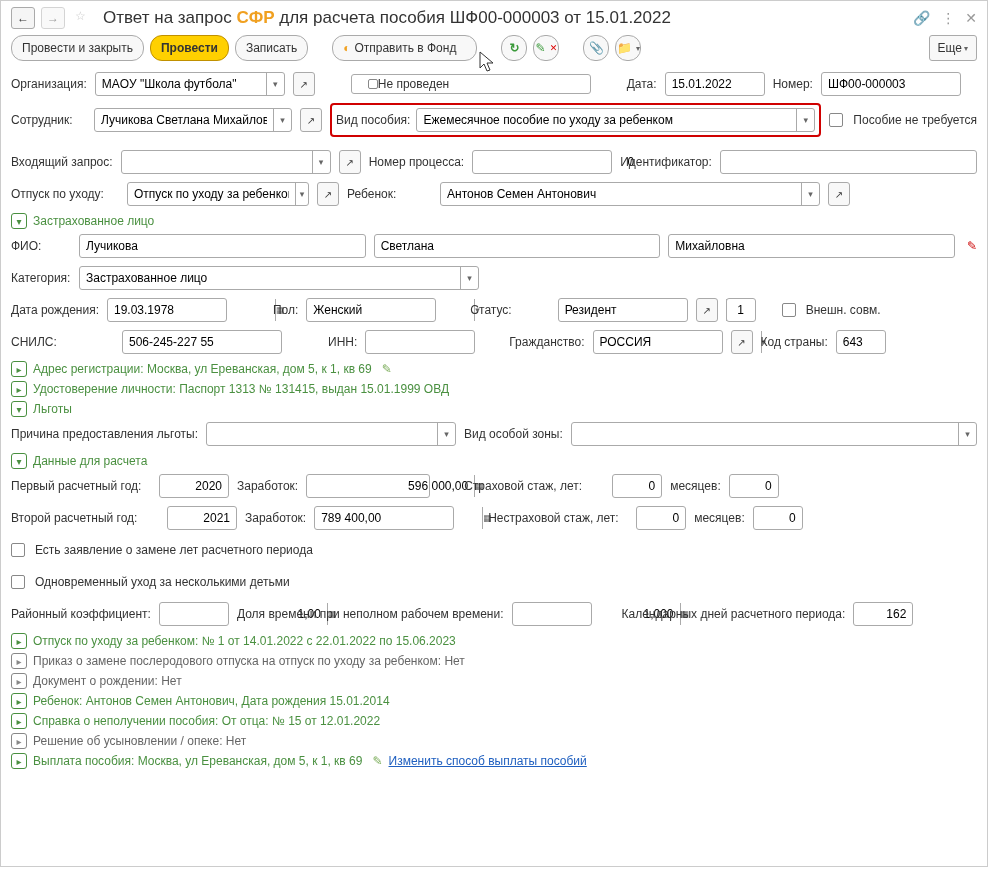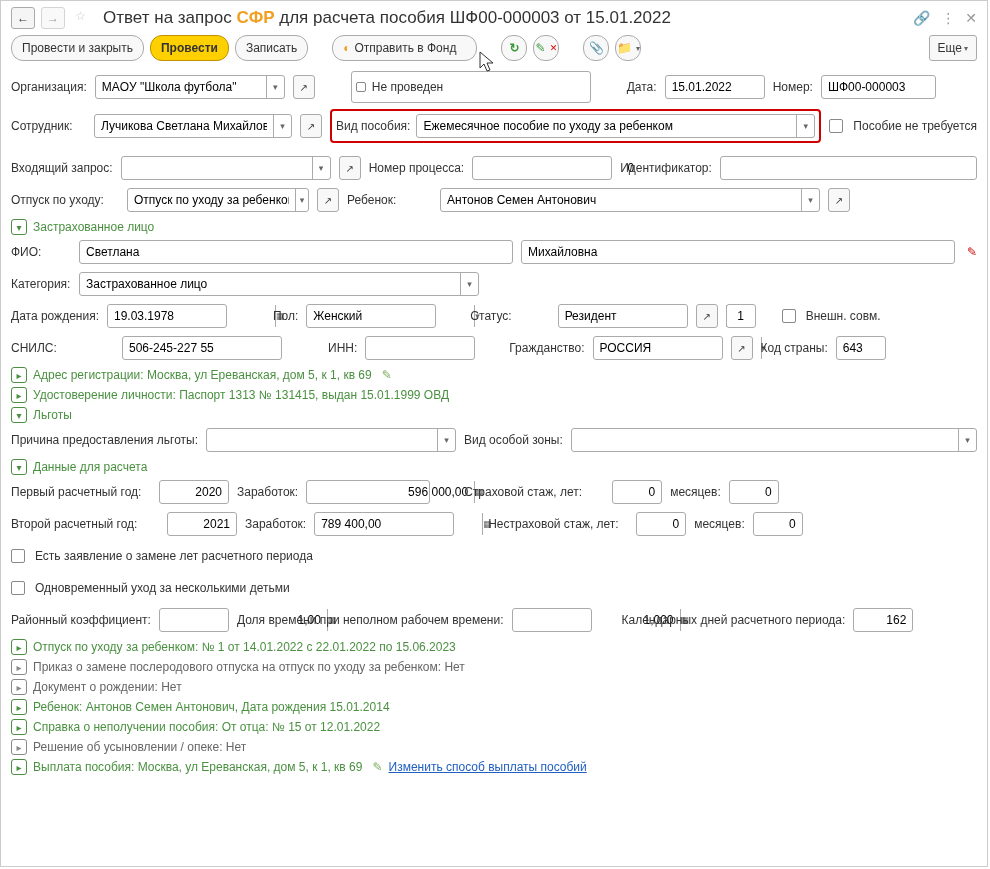--- a/index.html
+++ b/index.html
@@ -20,21 +20,21 @@
 .tb-spacer { flex: 1; }
 .more-btn { border: 1px solid #aaa; border-radius: 3px; padding: 4px 8px; background: #f8f8f8; cursor: pointer; height: 26px; display: flex; align-items: center; gap: 2px; }
 
 .row { display: flex; align-items: center; gap: 8px; margin-bottom: 6px; min-height: 26px; }
 .lbl { white-space: nowrap; }
 .inp { border: 1px solid #aaa; border-radius: 3px; height: 24px; padding: 2px 6px; background: #fff; }
 .inp-combo { display: flex; border: 1px solid #aaa; border-radius: 3px; height: 24px; background: #fff; }
 .inp-combo input { border: none; padding: 2px 6px; flex: 1; outline: none; font-family: inherit; font-size: 12px; background: transparent; }
 .inp-combo .dd { width: 18px; border-left: 1px solid #aaa; display: flex; align-items: center; justify-content: center; cursor: pointer; font-size: 9px; color: #666; }
 .ext-btn { width: 22px; height: 24px; border: 1px solid #aaa; border-radius: 3px; background: #f8f8f8; display: flex; align-items: center; justify-content: center; cursor: pointer; font-size: 10px; }
-.status-box { border: 1px solid #aaa; border-radius: 3px; height: 32px; padding: 2px 4px; display: flex; align-items: center; gap: 6px; }
+.status-box { border: 1px solid #aaa; border-radius: 3px; height: 20px; padding: 2px 16px; display: flex; align-items: center; }
 
 .red-frame { border: 2px solid #d00000; border-radius: 4px; padding: 3px 4px; display: flex; align-items: center; gap: 6px; flex: 1; }
 .red-frame .inp-combo { flex: 1; }
 
 .section-hdr { display: flex; align-items: center; gap: 6px; margin: 4px 0; }
 .toggle { width: 16px; height: 16px; border: 1px solid #4a9040; border-radius: 3px; color: #4a9040; display: flex; align-items: center; justify-content: center; font-size: 10px; cursor: pointer; }
 .toggle-gray { border-color: #888; color: #888; }
 .section-title { color: #4a9040; }
 .section-title-gray { color: #666; }
 .section-title-link { color: #4a9040; }
@@ -121,21 +121,21 @@
         <span style="width:10px;height:10px;border:1px solid #888;border-radius:2px;display:inline-block"></span>
         <span>Не проведен</span>
       </div>
     <div style="width:20px"></div>
     <span class="lbl">Дата:</span>
     <div class="inp-combo" style="width:100px">
         <input type="text" value="15.01.2022" style="">
         <span class="dd cal-icon">▦</span>
       </div>
     <span class="lbl">Номер:</span>
-    <input class="inp" type="text" style="width: 115px;" value="ШФ00-000003">
+    <input class="inp" type="text" style="width: 140px;" value="ШФ00-000003">
   </div>
 
   <div class="row">
     <span class="lbl" style="width:75px">Сотрудник:</span>
     <div class="inp-combo" style="width:198px">
         <input type="text" value="Лучикова Светлана Михайловна" style="">
         <span class="dd">▾</span>
       </div>
     <div class="ext-btn">↗</div>
     <div class="red-frame">
@@ -183,20 +183,21 @@
     <div class="ext-btn">↗</div>
   </div>
 
   <div class="section-hdr">
     <div class="toggle">▾</div>
     <span class="section-title">Застрахованное лицо</span>
   </div>
 
   <div class="row">
     <span class="lbl" style="width:60px">ФИО:</span>
+    <input class="inp" type="text" style="flex: 1 1 0%;" value="Лучикова">
     <input class="inp" type="text" style="flex: 1 1 0%;" value="Светлана">
     <input class="inp" type="text" style="flex: 1 1 0%;" value="Михайловна">
     <span class="pencil pencil-red">✎</span>
   </div>
 
   <div class="row">
     <span class="lbl" style="width:60px">Категория:</span>
     <div class="inp-combo" style="width:400px">
         <input type="text" value="Застрахованное лицо" style="">
         <span class="dd">▾</span>

